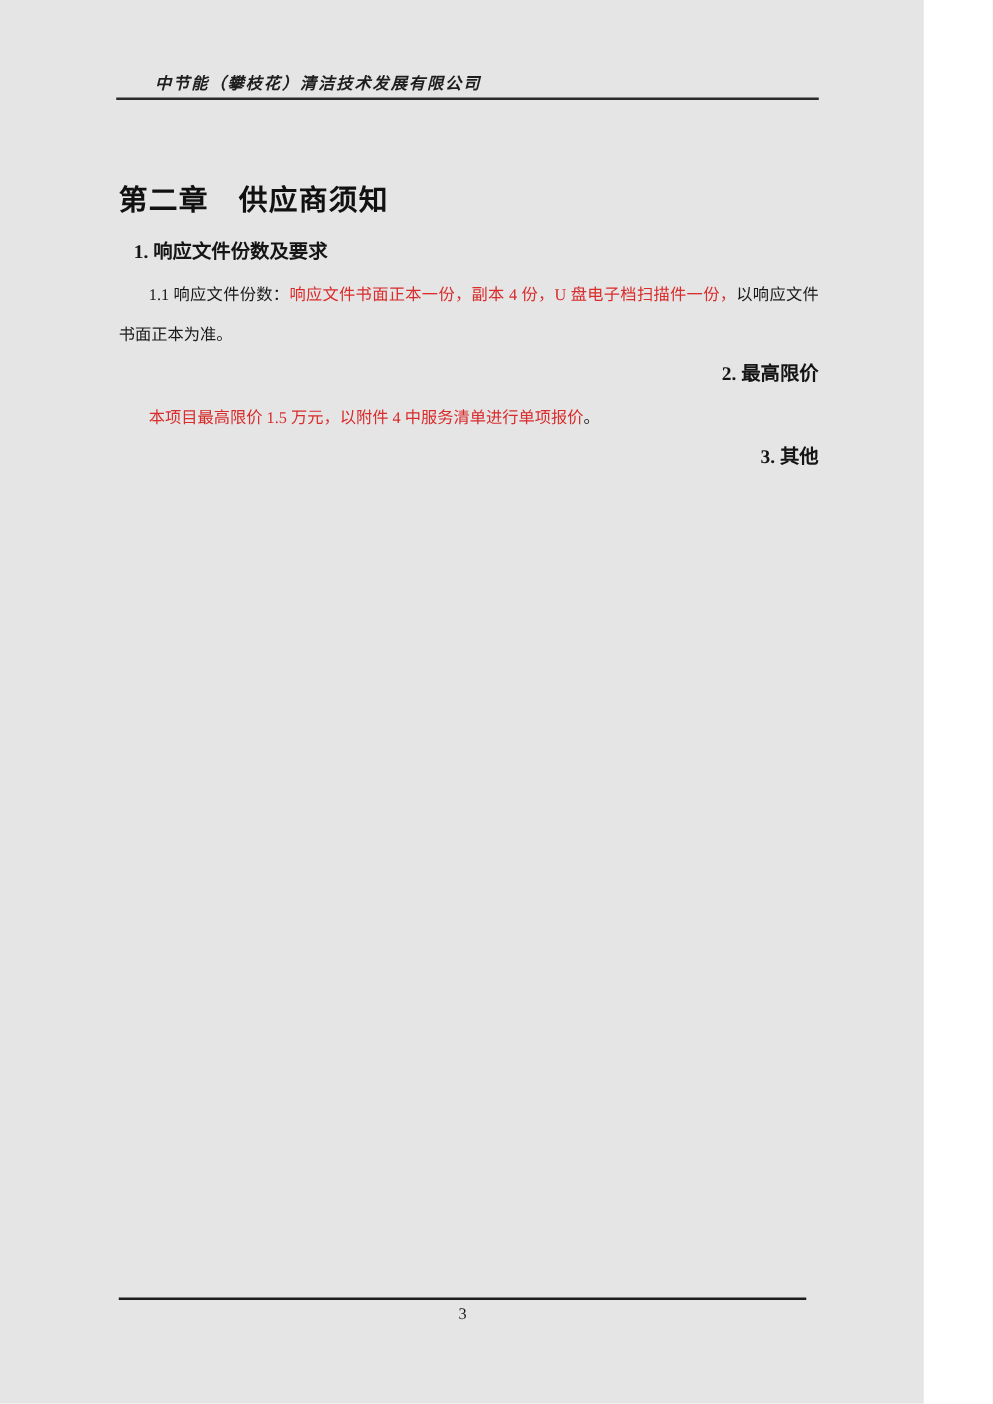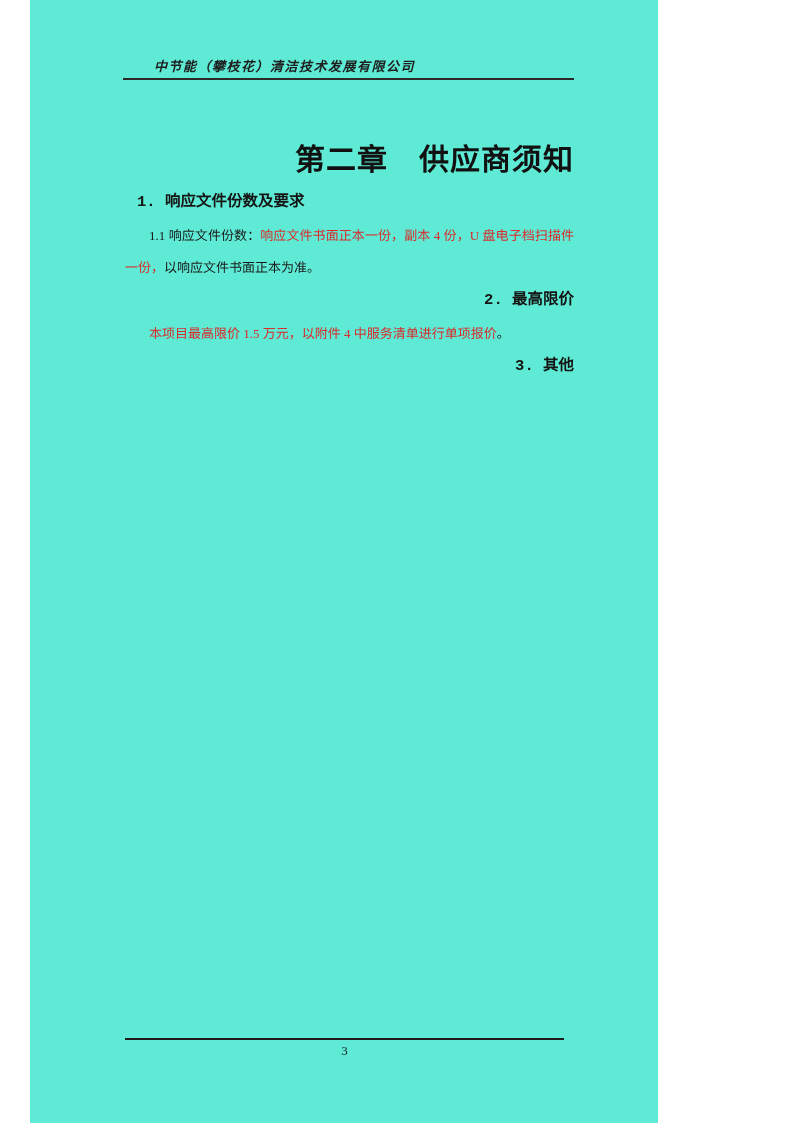--- a/index.html
+++ b/index.html
@@ -2,27 +2,26 @@
 <html lang="zh-CN" style="--ink: #1a1a1a; --accent-red: #d92c2c;"><head>
 <meta charset="utf-8">
 <style>
   html, body {
     margin: 0;
     padding: 0;
     background: #ffffff;
   }
   .page {
     position: relative;
-    width: 628px;
+    width: 739px;
     height: 1123px;
-    background: #5eead4;
+    background: #e5e5e5;
     overflow: hidden;
     font-family: "Liberation Serif", "DejaVu Serif", serif;
     color: var(--ink, #1a1a1a);
-    margin-left: 30px;
   }
 
   
   .page-header {
     position: absolute;
     top: 56px;
     left: 93px;
     right: 84px;
     border-bottom: 2px solid #2a2a2a;
     padding-bottom: 3px;
@@ -38,32 +37,32 @@
 
   
   .content {
     position: absolute;
     top: 136px;
     left: 95px;
     right: 84px;
   }
   .chapter-title {
     margin: 7px 0 0 0;
-    text-align: right;
+    text-align: left;
     font-family: "Liberation Sans", "DejaVu Sans", sans-serif;
-    font-size: 30px;
+    font-size: 23px;
     line-height: 34px;
     font-weight: bold;
     color: #111111;
     letter-spacing: 1px;
   }
   .section-heading {
     margin: 15px 0 0 0;
     padding-left: 12px;
-    font-family: Liberation Mono, monospace;
+    font-family: Liberation Serif, serif;
     font-size: 15.5px;
     line-height: 20px;
     font-weight: bold;
     color: #151515;
   }
   .section-heading.h2 { margin-top: 6px; text-align: right; }
   .body-para {
     margin: 8px 0 4px 0;
     font-size: 13px;
     line-height: 32px;

